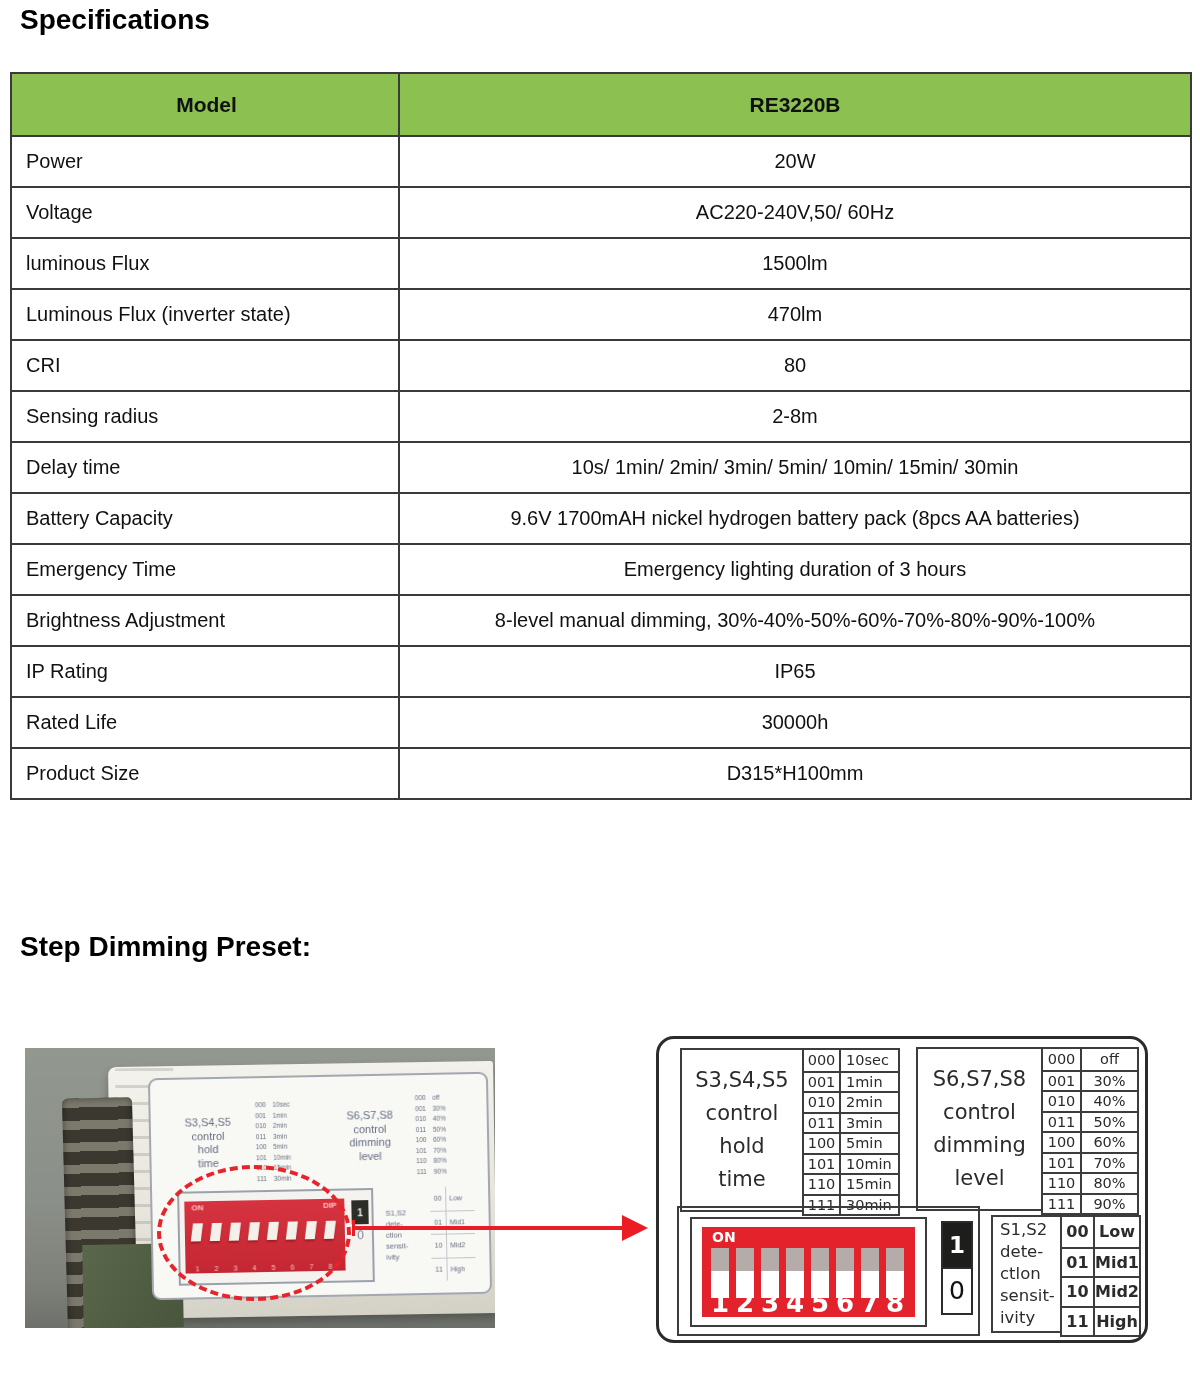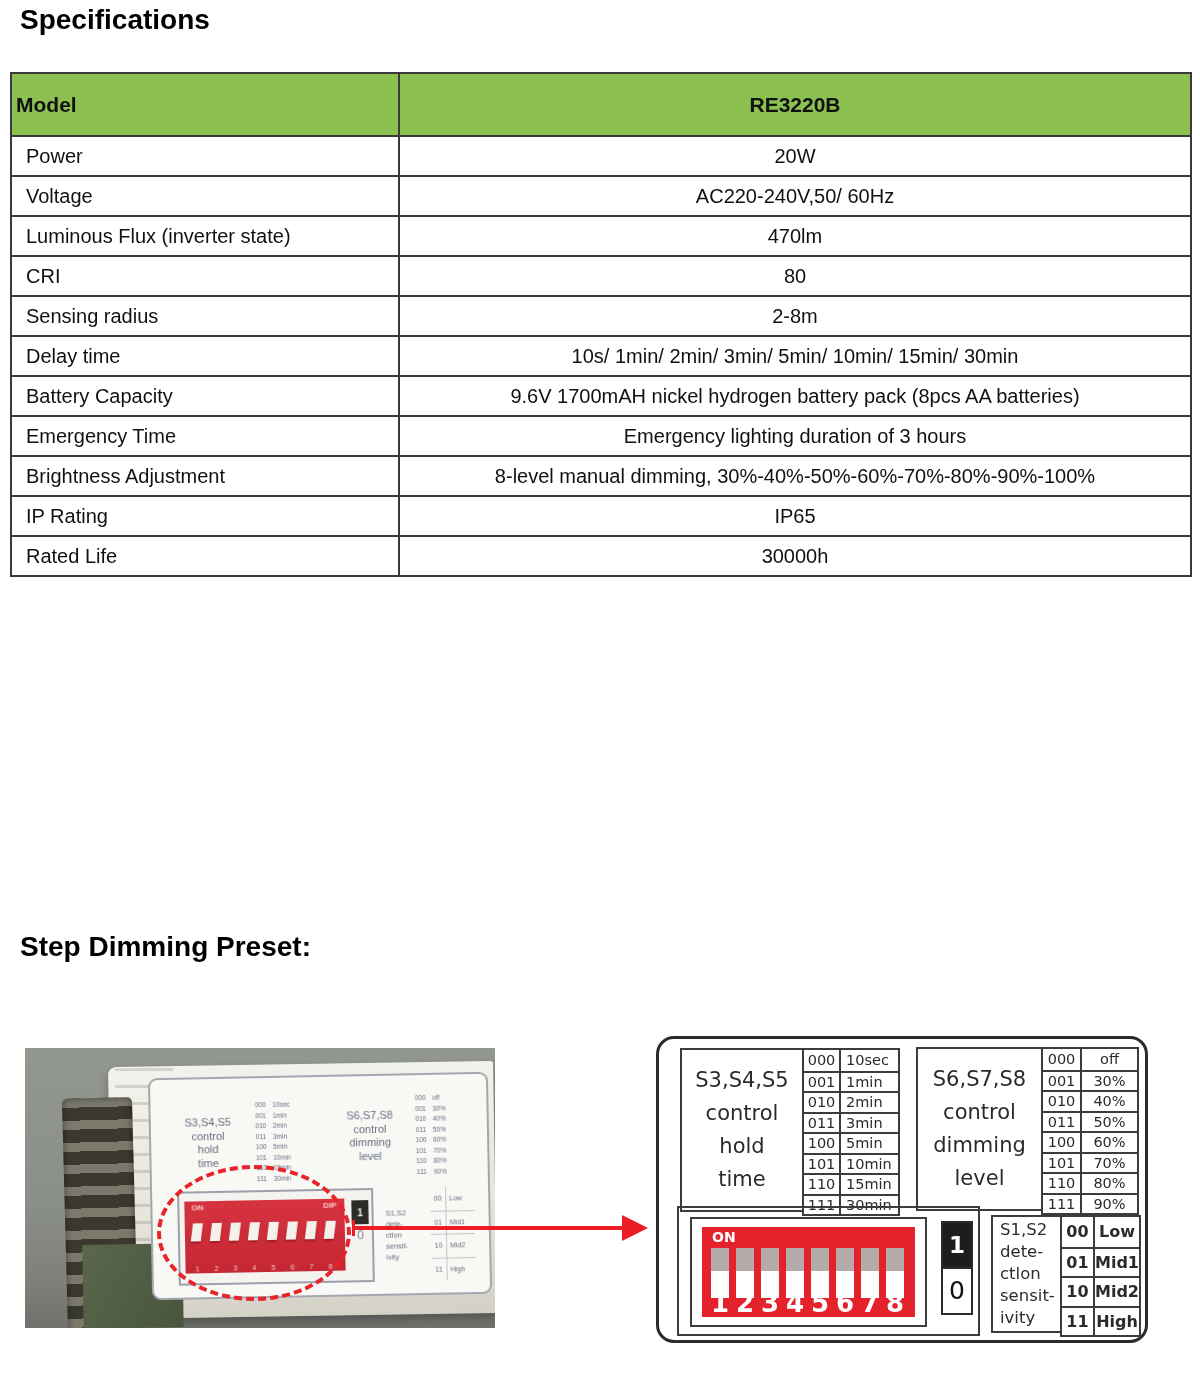--- a/index.html
+++ b/index.html
@@ -10,23 +10,23 @@
   
   .h-title { position:absolute; left:20px; top:4px; font-size:28px; font-weight:bold; color:#000; }
   .h-section { position:absolute; left:20px; top:931px; font-size:28px; font-weight:bold; color:#000; }
 
   
   table.spec { position:absolute; left:10px; top:72px; width:1180px; border-collapse:collapse;
                table-layout:fixed; }
   .spec col.c1 { width:388px; } .spec col.c2 { width:792px; }
   .spec th, .spec td { border:2px solid #3a3a3a; color:#111; }
   .spec thead th { background:#8cc152; height:63px; font-size:21px; font-weight:bold; }
-  .spec th.cell-label { text-align:left; padding-left:4px; }
+  .spec th.cell-label { text-align:center; padding-left:4px; }
   .spec th.cell-value { text-align:center;margin-top:15px; }
-  .spec td { height:40px; font-size:20px; font-weight:normal; }
+  .spec td { height:51px; font-size:20px; font-weight:normal; }
   .spec td.cell-label { text-align:left; padding-left:14px; }
   .spec td.cell-value { text-align:center; }
 
   
   .dgm { position:absolute; left:656px; top:1036px; width:492px; height:307px;
          border:3px solid #2b2b2b; border-radius:18px; background:#fff;
          font-family:"DejaVu Sans",sans-serif; color:#2b2b2b; }
   .tbl { position:absolute; display:flex; align-items:flex-start; }
   .lblbox { border:2px solid #3c3c3c; display:flex; flex-direction:column; justify-content:center;
             align-items:center; text-align:center; font-size:21px; line-height:33px; background:#fff; }
@@ -145,20 +145,24 @@
     <tbody id="spec-body">
         <tr class="spec-row">
           <td class="cell-label">Power</td>
           <td class="cell-value">20W</td>
         </tr>
         <tr class="spec-row">
           <td class="cell-label">Voltage</td>
           <td class="cell-value">AC220-240V,50/ 60Hz</td>
         </tr>
         <tr class="spec-row">
+          <td class="cell-label">luminous Flux</td>
+          <td class="cell-value">1500lm</td>
+        </tr>
+        <tr class="spec-row">
           <td class="cell-label">Luminous Flux (inverter state)</td>
           <td class="cell-value">470lm</td>
         </tr>
         <tr class="spec-row">
           <td class="cell-label">CRI</td>
           <td class="cell-value">80</td>
         </tr>
         <tr class="spec-row">
           <td class="cell-label">Sensing radius</td>
           <td class="cell-value">2-8m</td>
@@ -179,20 +183,24 @@
           <td class="cell-label">Brightness Adjustment</td>
           <td class="cell-value">8-level manual dimming, 30%-40%-50%-60%-70%-80%-90%-100%</td>
         </tr>
         <tr class="spec-row">
           <td class="cell-label">IP Rating</td>
           <td class="cell-value">IP65</td>
         </tr>
         <tr class="spec-row">
           <td class="cell-label">Rated Life</td>
           <td class="cell-value">30000h</td>
+        </tr>
+        <tr class="spec-row">
+          <td class="cell-label">Product Size</td>
+          <td class="cell-value">D315*H100mm</td>
         </tr>
       </tbody>
   </table>
 
   <div class="h-section">Step Dimming Preset:</div>
 
   <div class="photo">
     <div class="ph-device"></div>
     <div class="ph-ribs"></div>
     <div class="ph-terminal"></div>

